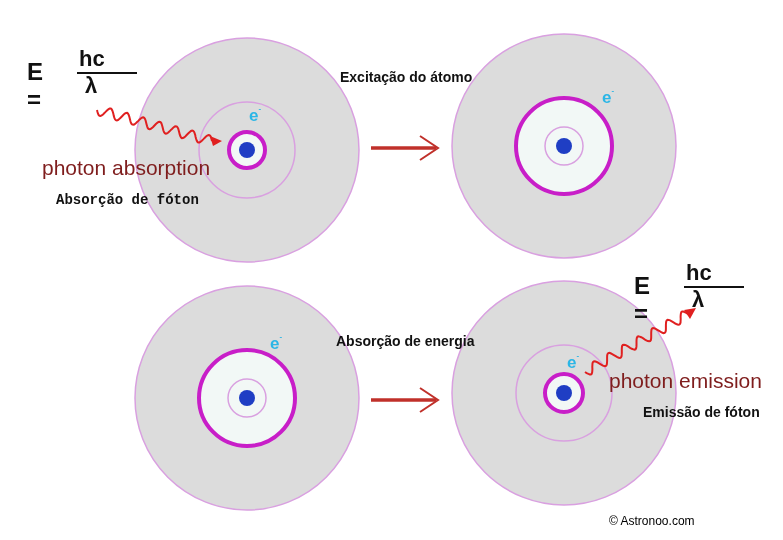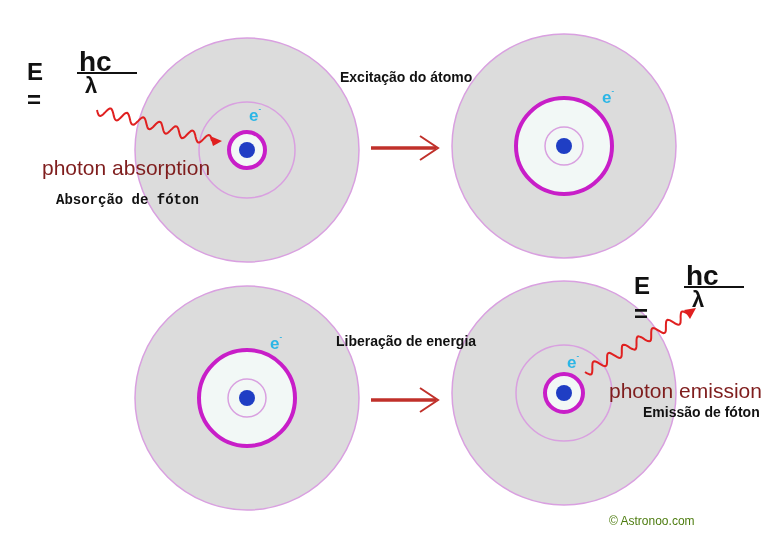--- a/index.html
+++ b/index.html
@@ -3,26 +3,26 @@
 <meta charset="utf-8">
 <style>
   html, body { margin:0; padding:0; background:#ffffff; }
   body { width:783px; height:540px; position:relative; overflow:hidden; font-family:"Liberation Sans", sans-serif; }
   svg.diagram { position:absolute; left:0; top:0; }
   .lbl { position:absolute; white-space:nowrap; color:#111;margin-left:6px; }
   .pt { font-family:"Liberation Sans", sans-serif; font-weight:bold; font-size:14px; }
   .en { font-family:"Liberation Sans", sans-serif; font-size:21px; color:#7f1d1d; }
   .eq { position:absolute; font-family:"Liberation Sans", sans-serif; font-weight:bold; color:#111; }
   .eq .lhs { position:absolute; font-size:24px; }
-  .eq .num { position:absolute; font-size:28px; }
+  .eq .num { position:absolute; font-size:22px; }
   .eq .den { position:absolute; font-size:22px; }
   .eq .bar { position:absolute; height:2px; background:#111; }
   .elec { position:absolute; font-family:"Liberation Sans", sans-serif; font-weight:bold; font-size:17px; color:#2bb6e6; }
   .elec sup { font-size:8px; vertical-align:top; position:relative; top:-2px; }
-  .credit { position:absolute; font-family:"Liberation Sans", sans-serif; font-size:12px; color:#4d7c0f; }
+  .credit { position:absolute; font-family:"Liberation Sans", sans-serif; font-size:12px; color:#000000; }
 </style>
 </head>
 <body>
 
 <svg class="diagram" width="783" height="540" viewBox="0 0 783 540">
 
   <g>
     <circle cx="247" cy="150" r="112" fill="#dcdcdc" stroke="#d9a0e0" stroke-width="1.5"></circle>
     <circle cx="247" cy="150" r="48" fill="none" stroke="#d9a0e0" stroke-width="1.5"></circle>
     <circle cx="247" cy="150" r="18" fill="#f2f8f6" stroke="#c81ec8" stroke-width="4"></circle>
@@ -85,17 +85,17 @@
 </div>
 
 <div class="elec" style="left:249px; top:106px;"><span>e</span><sup>-</sup></div>
 <div class="elec" style="left:602px; top:88px;"><span>e</span><sup>-</sup></div>
 <div class="elec" style="left:270px; top:334px;"><span>e</span><sup>-</sup></div>
 <div class="elec" style="left:567px; top:353px;"><span>e</span><sup>-</sup></div>
 
 <div class="lbl en" style="left:36px; top:156px;">photon absorption</div>
 <div class="lbl pt" style="left:50px; top:192px;font-family:Liberation Mono, monospace;">Absorção de fóton</div>
 <div class="lbl pt" style="left:334px; top:69px;">Excitação do átomo</div>
-<div class="lbl pt" style="left:330px; top:333px;">Liberação de energia</div>
-<div class="lbl en" style="left:603px; top:379px;">photon emission</div>
+<div class="lbl pt" style="left:330px; top:333px;">Absorção de energia</div>
+<div class="lbl en" style="left:603px; top:369px;">photon emission</div>
 <div class="lbl pt" style="left:637px; top:404px;">Emissão de fóton</div>
 
 <div class="credit" style="left:609px; top:514px;">© Astronoo.com</div>
 
 </body></html>

